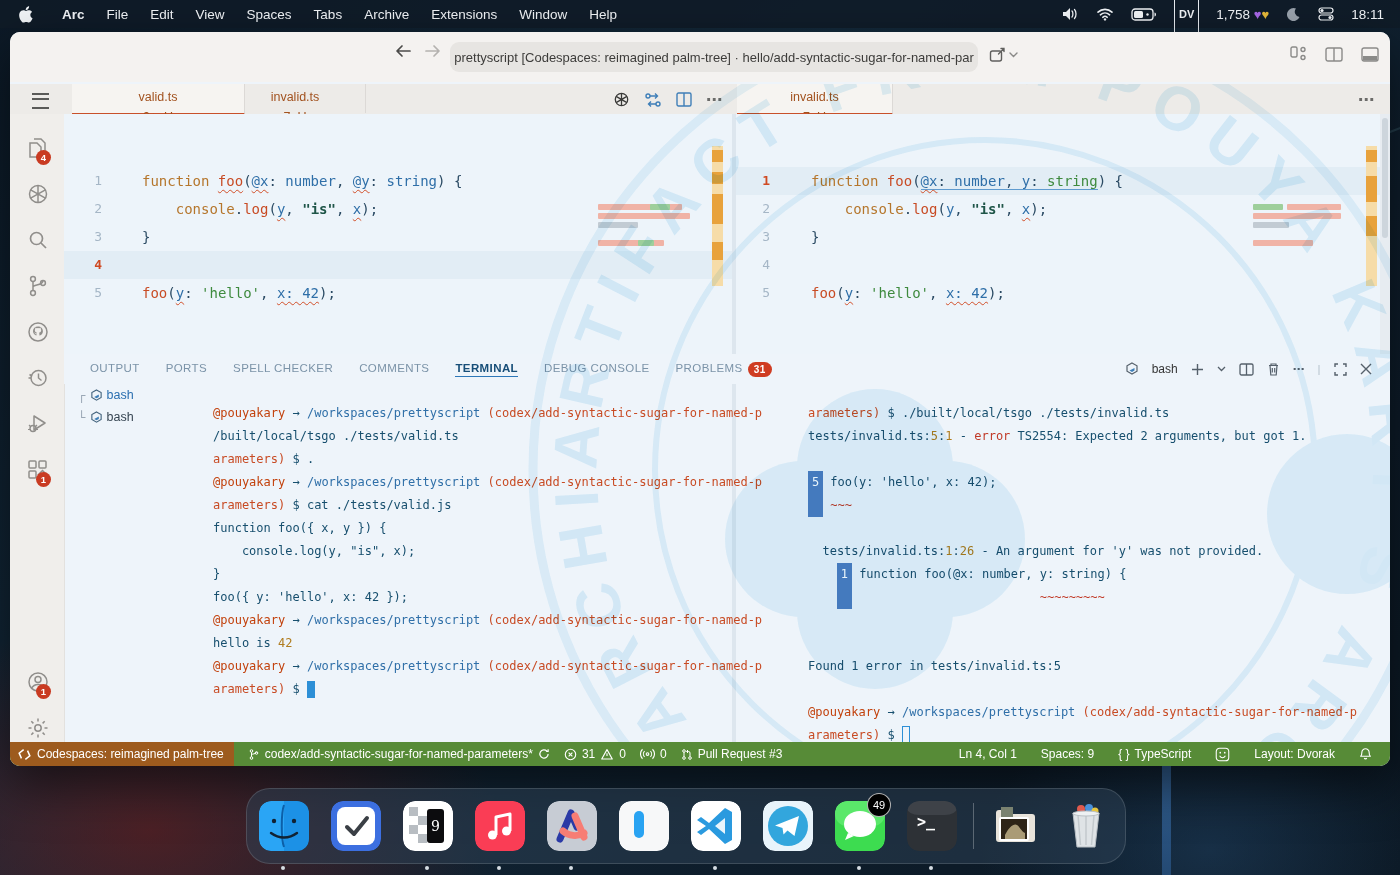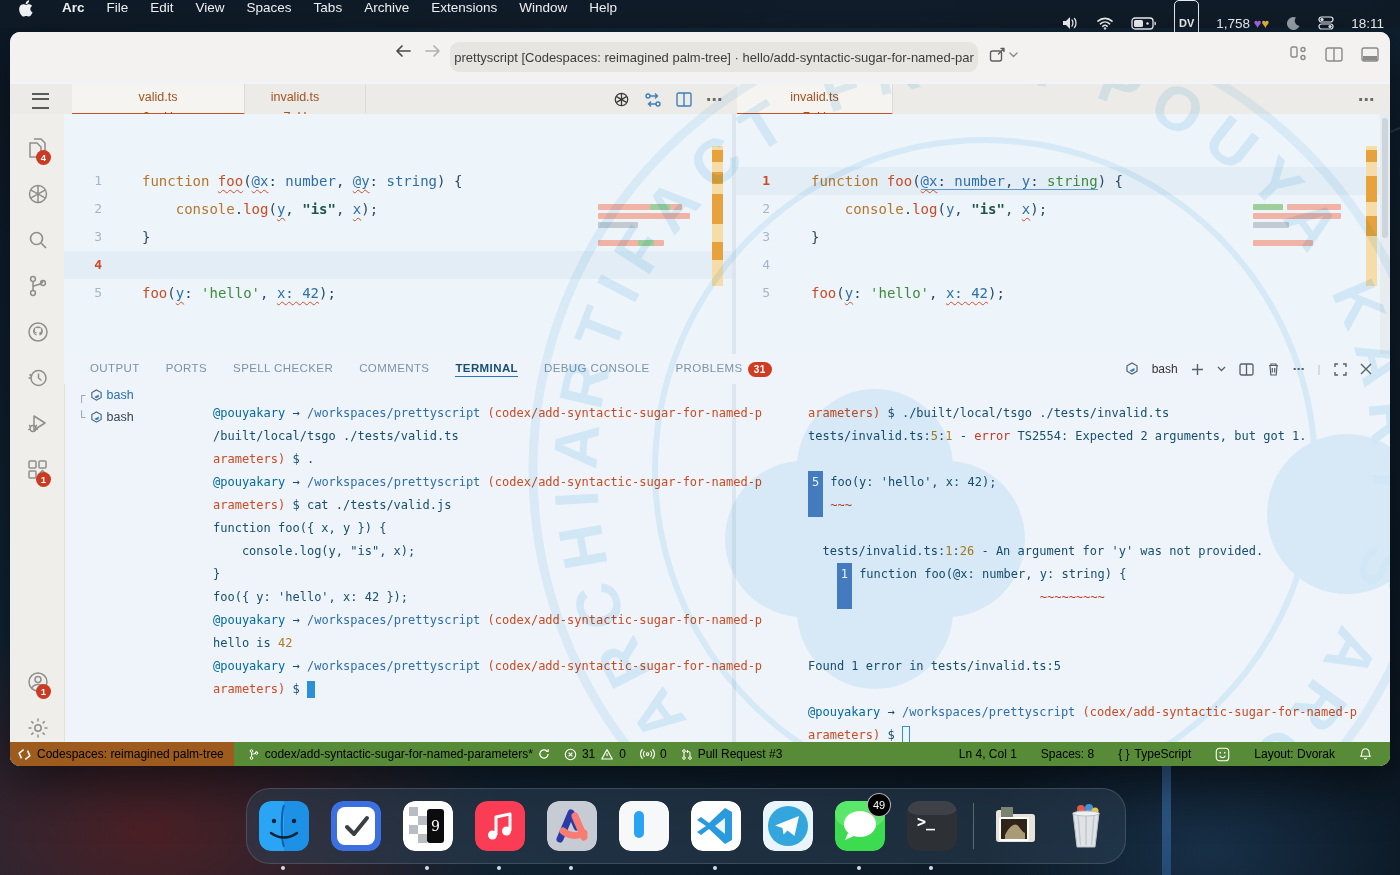--- a/index.html
+++ b/index.html
@@ -11,21 +11,21 @@
   .swirl1{left:620px;top:-60px;width:900px;height:260px;border-radius:50%;
           border-bottom:3px solid rgba(120,190,200,.18);transform:rotate(-6deg);}
   .swirl2{left:-200px;top:620px;width:700px;height:420px;border-radius:50%;
           background:radial-gradient(closest-side,rgba(122,26,22,.55),rgba(122,26,22,0));}
   .swirl3{left:980px;top:700px;width:460px;height:300px;border-radius:50%;
           background:radial-gradient(closest-side,rgba(40,80,120,.4),rgba(40,80,120,0));}
   .bluestreak{left:1162px;top:752px;width:9px;height:130px;border-radius:5px;
           background:linear-gradient(#3a6ea8,#27507e);opacity:.8;}
   
   .menubar{left:0;top:0;width:1400px;height:28px;background:rgba(16,27,40,.88);
-           display:flex;align-items:flex-start;color:#f2f5f8;font-size:13.5px;}
+           display:flex;align-items:center;color:#f2f5f8;font-size:13.5px;}
   .menubar .apple{margin:0 18px 0 18px;display:flex;align-items:center;}
   .menu-item{padding:0 11px;}
   .menu-item.bold{font-weight:bold;}
   .mb-right{margin-left:auto;display:flex;align-items:center;gap:17px;padding-right:16px;}
   .kbd-badge{border:1.6px solid #e8edf2;border-radius:5px;font-size:11px;font-weight:bold;padding:16px 4px;}
   .heart-p{color:#a768e8;font-size:13px;} .heart-y{color:#e8b93a;font-size:13px;}
   .mb-time{font-size:13.5px;}
   
   .window{left:10px;top:32px;width:1380px;height:734px;border-radius:10px;overflow:hidden;
           background:#eef4fa;box-shadow:0 18px 50px rgba(0,0,0,.55);}
@@ -88,30 +88,30 @@
   .term{position:absolute;font-family:"DejaVu Sans Mono",monospace;font-size:12px;}
   .term .tl{height:23px;line-height:23px;}
   .term-l{left:203px;top:370px;width:590px;height:372px;overflow:hidden;}
   .term-r{left:798px;top:370px;width:582px;height:372px;overflow:hidden;}
   
   .tk-kw{color:#b5762c;} .tk-fn{color:#c84b24;} .tk-typ{color:#2f6fa8;} .tk-typg{color:#3e8a3e;}
   .tk-var{color:#2f6fa8;} .tk-str{color:#3e8a3e;} .tk-strd{color:#1f5548;font-weight:bold;} .tk-pun{color:#2a4a63;}
   .tk-sq{text-decoration-line:underline;text-decoration-style:wavy;text-decoration-color:#d2502a;
          text-decoration-thickness:1px;text-underline-offset:3px;}
   .tk-ub{border-bottom:1.6px solid #5f9bcf;}
-  .tk-tg{color:#0369a1;} .tk-tb{color:#2f6fa8;} .tk-tr{color:#c84b24;} .tk-tn{color:#174f6e;}
+  .tk-tg{color:#c2410c;} .tk-tb{color:#2f6fa8;} .tk-tr{color:#c84b24;} .tk-tn{color:#174f6e;}
   .tk-ty{color:#b07c1e;} .tk-te{color:#c13a28;}
   .tk-gut{display:inline-block;min-width:9px;background:#4b80c1;color:#fff;text-align:center;padding:0 3px;}
   .tk-gutbar{display:inline-block;min-width:9px;background:#4b80c1;color:transparent;padding:0 3px;}
   .tk-cur{display:inline-block;width:8px;height:17px;background:#2d8fd6;vertical-align:-3px;}
   .tk-cure{display:inline-block;width:8px;height:17px;border:1.6px solid #2d8fd6;box-sizing:border-box;vertical-align:-3px;}
   
   .watermark{left:0;top:52px;width:1380px;height:690px;pointer-events:none;mix-blend-mode:multiply;opacity:.62;}
   
-  .statusbar{left:0;top:710px;width:1380px;height:24px;background:#578b37;color:#000000;font-size:12px;
+  .statusbar{left:0;top:710px;width:1380px;height:24px;background:#578b37;color:#ffffff;font-size:12px;
              display:flex;align-items:center;}
   .sb-remote{height:24px;background:#9d5b1e;display:flex;align-items:center;padding:0 10px 0 8px;gap:6px;}
   .sb-item{display:flex;align-items:center;gap:5px;margin-left:14px;white-space:nowrap;}
   .sb-spacer{flex:1;}
   .sb-item.right{margin-left:6px;margin-right:18px;}
   
   .dock{left:246px;top:788px;width:878px;height:74px;border-radius:24px;background:rgba(46,66,86,.5);
         border:1px solid rgba(255,255,255,.14);}
   .dicon{position:absolute;top:12px;width:50px;height:50px;border-radius:12px;overflow:hidden;}
   .ddot{position:absolute;top:66px;width:4px;height:4px;border-radius:50%;background:#d6dde3;}
@@ -648,21 +648,21 @@
             <path d="M6 7.6v8.8M14 3l-3 3 3 3M12 6h3a3 3 0 0 1 3 3v7"></path>
           </g>
         </svg>
       <span>Pull Request #3</span>
     </div>
     <div class="sb-spacer"></div>
     <div class="sb-item right">
         <span>Ln 4, Col 1</span>
       </div>
     <div class="sb-item right">
-        <span>Spaces: 8</span>
+        <span>Spaces: 9</span>
       </div>
     <div class="sb-item right">
       <span>{ }</span>
       <span>TypeScript</span>
     </div>
     <div class="sb-item right">
       <svg width="15" height="15" viewBox="0 0 18 18">
           <g fill="none" stroke="#fff" stroke-width="1.3">
             <rect x="1.5" y="1.5" width="15" height="15" rx="4"></rect>
             <path d="M5.5 10.5c1 1.6 2.3 2.4 3.5 2.4s2.5-.8 3.5-2.4"></path>

